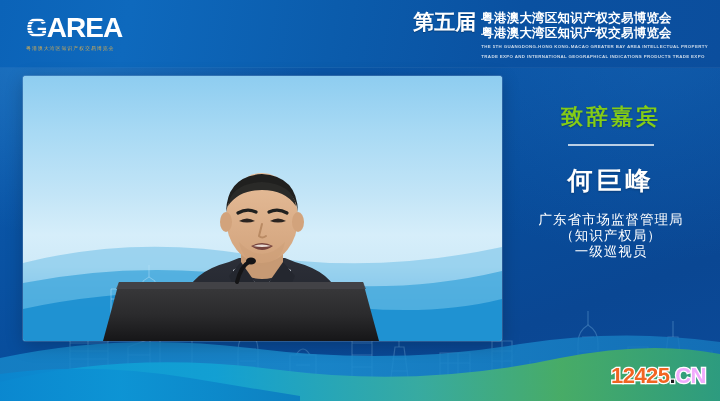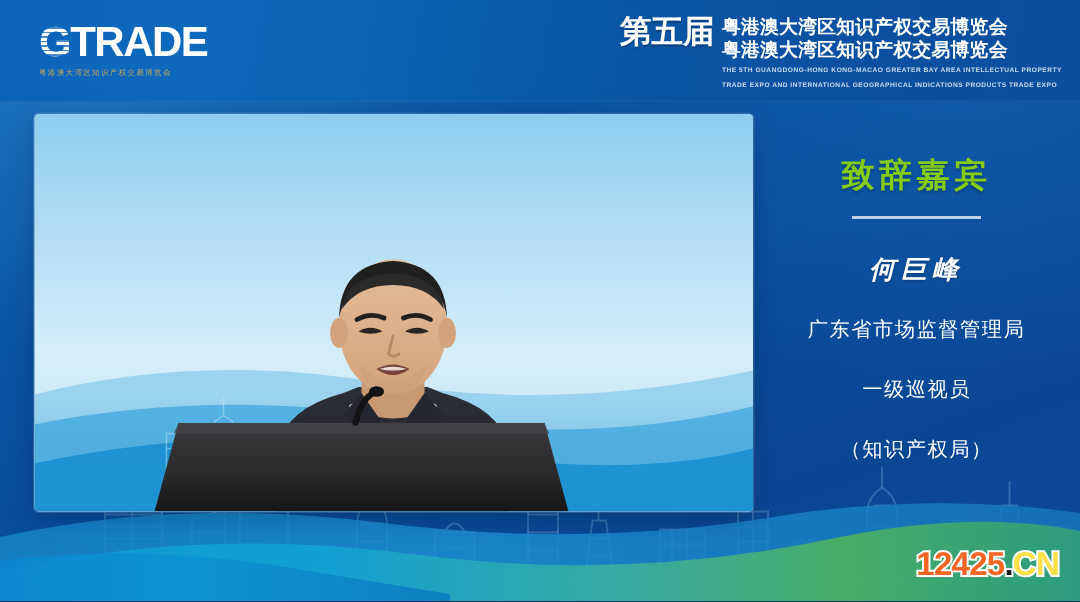--- a/index.html
+++ b/index.html
@@ -123,45 +123,44 @@
     font-size:22px;font-weight:700;color:#84cc16;
     letter-spacing:3px;line-height:26px;
     text-shadow:0 1px 2px rgba(0,0,0,.28);
   }
   .panel-divider{
     width:86px;height:1.5px;margin:14px auto 0;
     background:rgba(255,255,255,.72);
   }
   .panel-name{
     margin-top:19px;
-    font-size:17px;font-weight:700;color:#ffffff;
+    font-size:25px;font-weight:700;color:#ffffff;
     letter-spacing:4px;line-height:30px;
     text-shadow:0 1px 2px rgba(0,0,0,.25);
-    font-style:italic;
   }
   .panel-org{
     margin-top:17px;
-    display:flex;flex-direction:column;gap:24px;
+    display:flex;flex-direction:column;gap:0;
     font-size:13.5px;font-weight:400;color:#ffffff;
     letter-spacing:1px;line-height:16px;
   }
 
   
   .wm{
     position:absolute;right:14px;bottom:14px;
     font-size:22px;font-weight:700;letter-spacing:-.5px;
     line-height:22px;display:flex;align-items:center;
   }
   .wm-num{
     color:#f26522;
     -webkit-text-stroke:2.6px #ffffff;
     paint-order:stroke fill;
   }
   .wm-dot{color:#1c1c1c;-webkit-text-stroke:2.6px #ffffff;paint-order:stroke fill;}
-  .wm-cn{color:#fde047;-webkit-text-stroke:2.6px #ffffff;paint-order:stroke fill;}
+  .wm-cn{color:#f0abfc;-webkit-text-stroke:2.6px #ffffff;paint-order:stroke fill;}
 </style>
 </head>
 <body>
 
 <div id="stage">
 
   <div class="bg-base"></div>
   <div class="bg-left-glow"></div>
   <div class="bg-right-glow"></div>
 
@@ -237,21 +236,21 @@
     <path d="M0 62 Q120 36 250 52 Q390 70 520 48 Q620 32 720 46 L720 105 L0 105 Z" fill="url(#wv1)" opacity=".85"></path>
     <path d="M0 86 Q130 54 280 74 Q420 92 560 62 Q650 44 720 58 L720 105 L0 105 Z" fill="url(#wv2)" opacity=".92"></path>
     <path d="M0 78 Q90 66 190 82 Q250 92 300 100 L300 105 L0 105 Z" fill="url(#wv3)" opacity=".9"></path>
   </svg>
 
   <div class="header-band"></div>
 
   <div class="logo">
     <div class="logo-word">
       <span class="logo-g">G</span>
-        <span class="logo-rest">TRADE</span>
+        <span class="logo-rest">AREA</span>
     </div>
     <div class="logo-sub">粤港澳大湾区知识产权交易博览会</div>
   </div>
 
   <div class="expo-title">
     <div class="expo-edition">第五届</div>
     <div class="expo-lines">
       <div class="expo-cn1">粤港澳大湾区知识产权交易博览会</div>
       <div class="expo-cn2">粤港澳大湾区知识产权交易博览会</div>
       <div class="expo-en">THE 5TH GUANGDONG-HONG KONG-MACAO GREATER BAY AREA INTELLECTUAL PROPERTY</div>
@@ -331,22 +330,22 @@
       <ellipse cx="228" cy="185" rx="5" ry="3.5" fill="#141416"></ellipse>
     </svg>
   </div>
 
   <div class="panel">
     <div class="panel-title">致辞嘉宾</div>
     <div class="panel-divider"></div>
     <div class="panel-name">何巨峰</div>
     <div class="panel-org">
       <div>广东省市场监督管理局</div>
+      <div>（知识产权局）</div>
       <div>一级巡视员</div>
-      <div>（知识产权局）</div>
     </div>
   </div>
 
   <div class="wm">
     <span class="wm-num">12425</span>
       <span class="wm-dot">.</span>
       <span class="wm-cn">CN</span>
   </div>
 
 </div>

